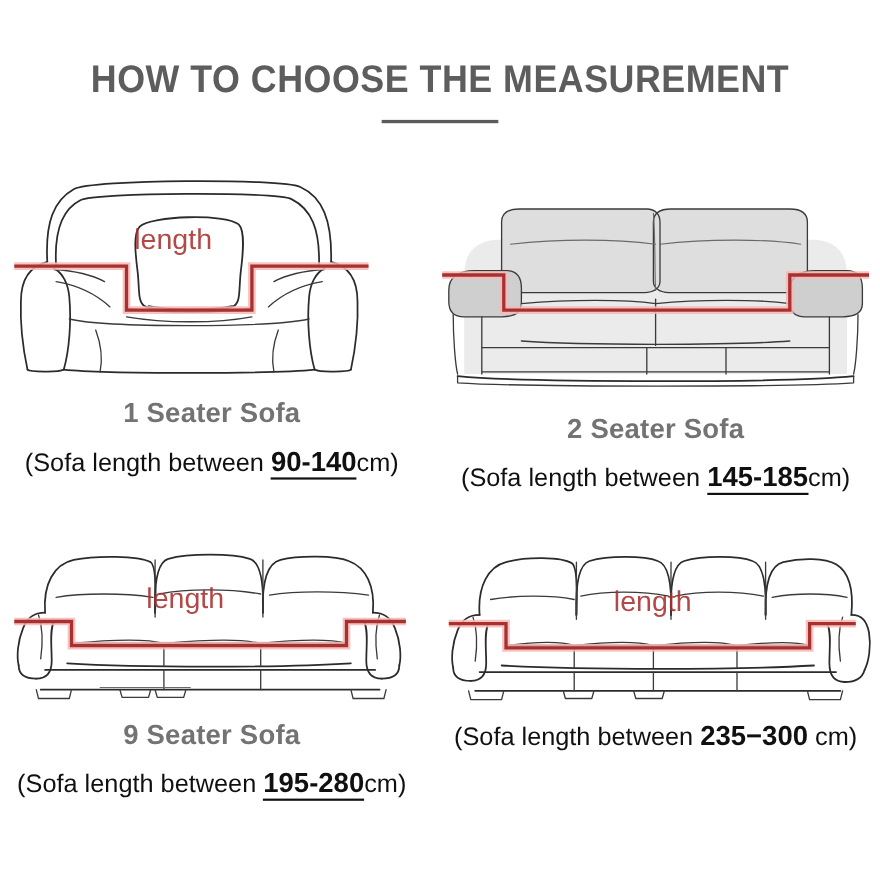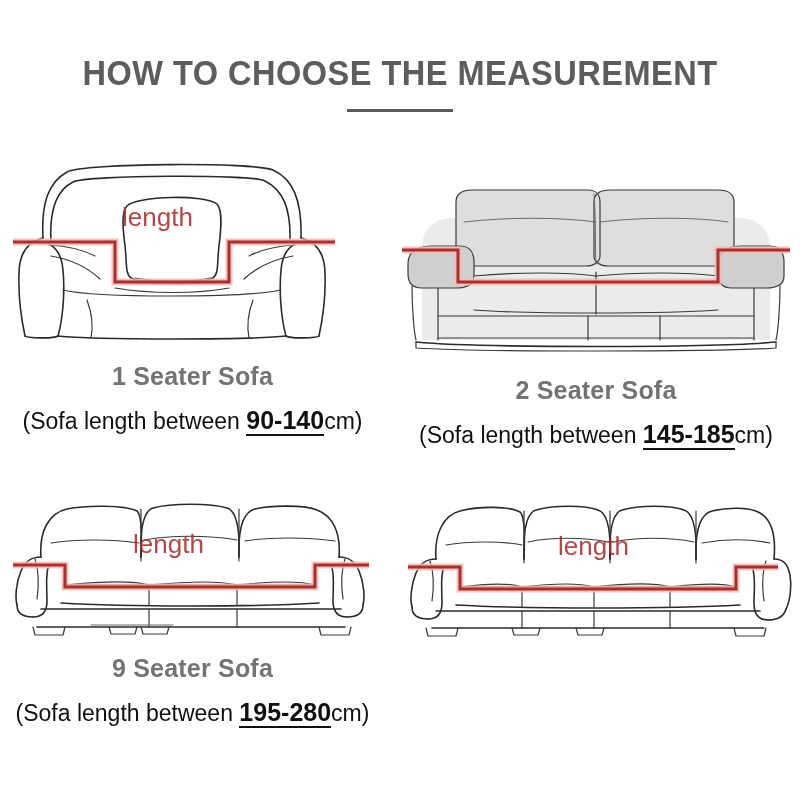--- a/index.html
+++ b/index.html
@@ -313,15 +313,16 @@
         <path class="ink-thin" d="M28,143 L30,151 L58,151 L60,143"></path>
         <path class="ink-thin" d="M114,143 L116,150 L140,150 L142,143"></path>
         <path class="ink-thin" d="M178,143 L180,150 L204,150 L206,143"></path>
         <path class="ink-thin" d="M336,143 L338,151 L366,151 L368,143"></path>
 
         <path class="measure-glow" d="M10,82 L62,82 L62,104 L338,104 L338,82 L380,82"></path>
         <path class="measure" d="M10,82 L62,82 L62,104 L338,104 L338,82 L380,82"></path>
         <text class="len-label" x="160" y="70">length</text>
       </svg>
     </div>
+    <div class="seat-desc"><span>(Sofa length between </span><span class="range nounderline">235−300</span><span> cm)</span></div>
   </div>
 
 </div>
 
 </body></html>

